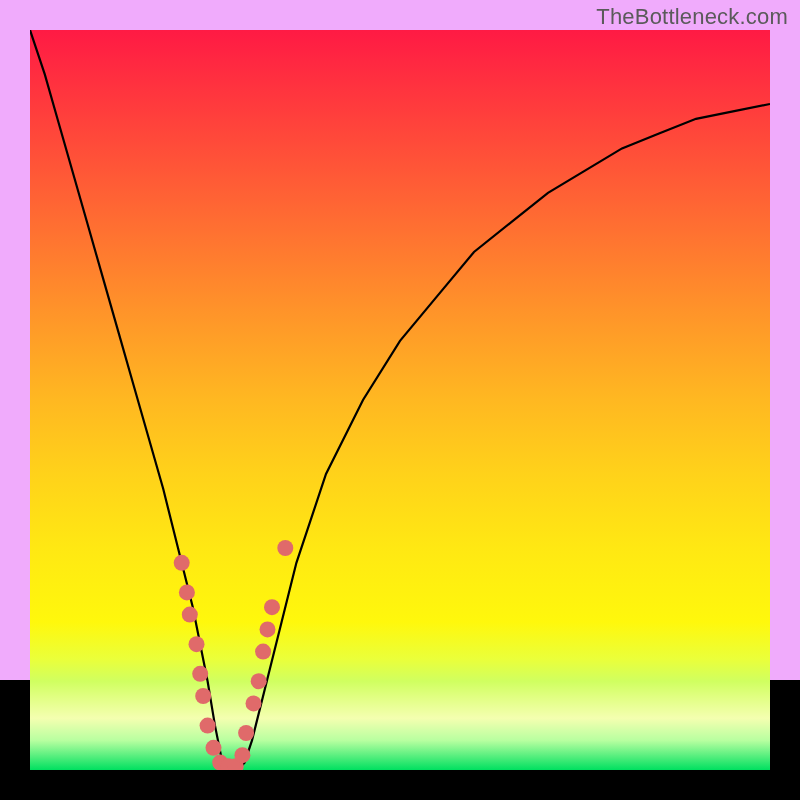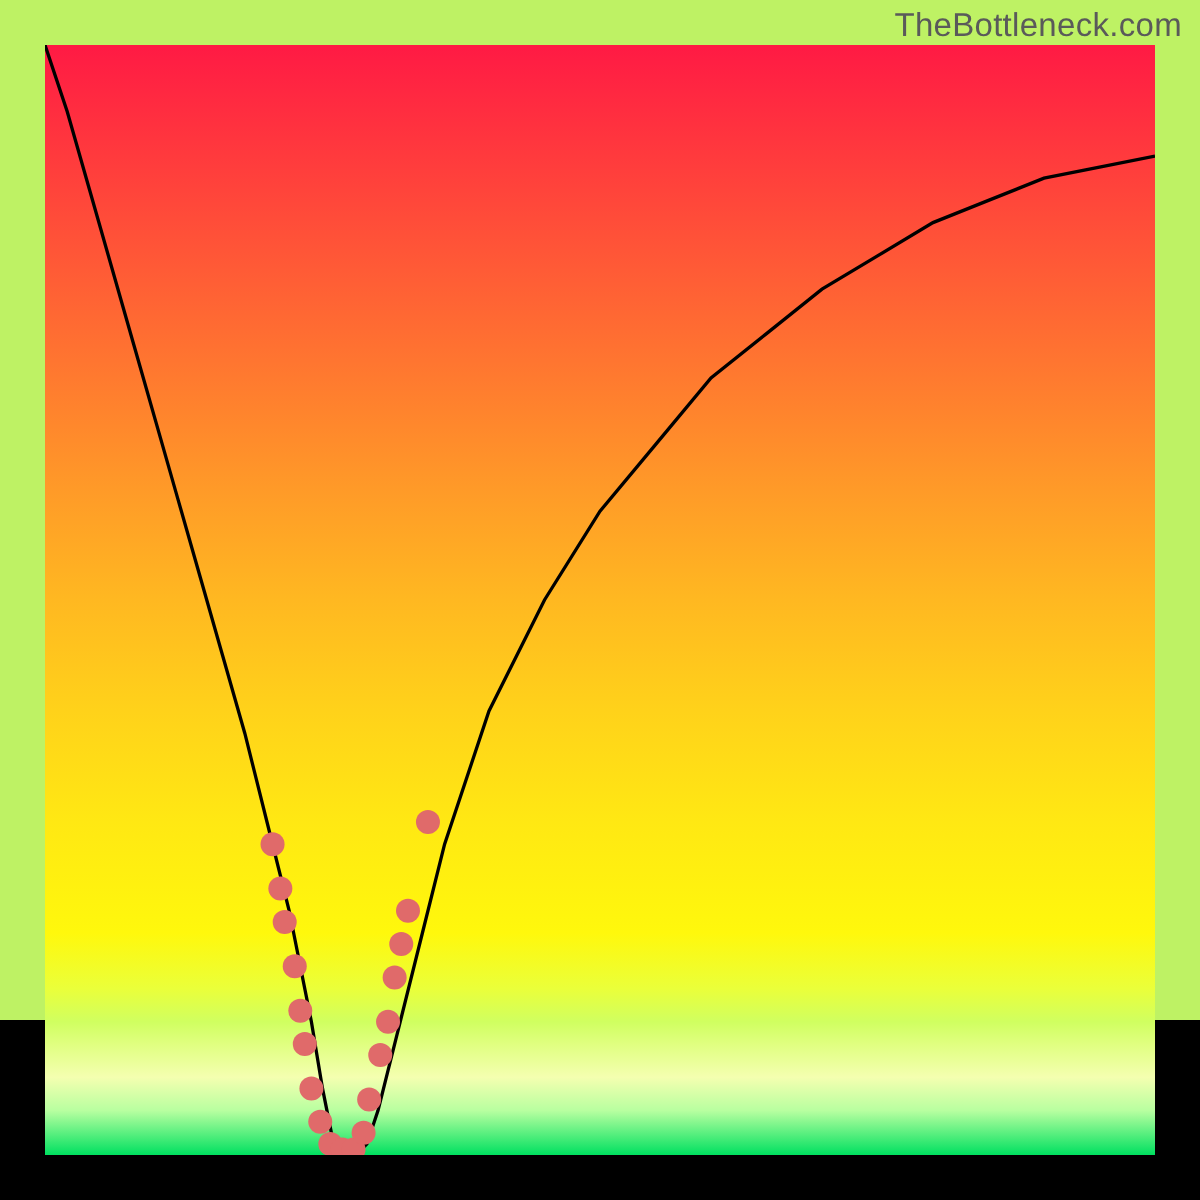--- a/index.html
+++ b/index.html
@@ -10,21 +10,21 @@
     overflow: hidden;
     background: #000;
     font-family: Arial, Helvetica, sans-serif;
   }
   .frame {
     position: absolute;
     top: 0;
     left: 0;
     width: 800px;
     height: 680px;
-    background: #bef264;
+    background: #f0abfc;
   }
   .plot-area {
     position: absolute;
     top: 30px;
     left: 30px;
     width: 740px;
     height: 740px;
     overflow: hidden;
   }
   .gradient-bg {

